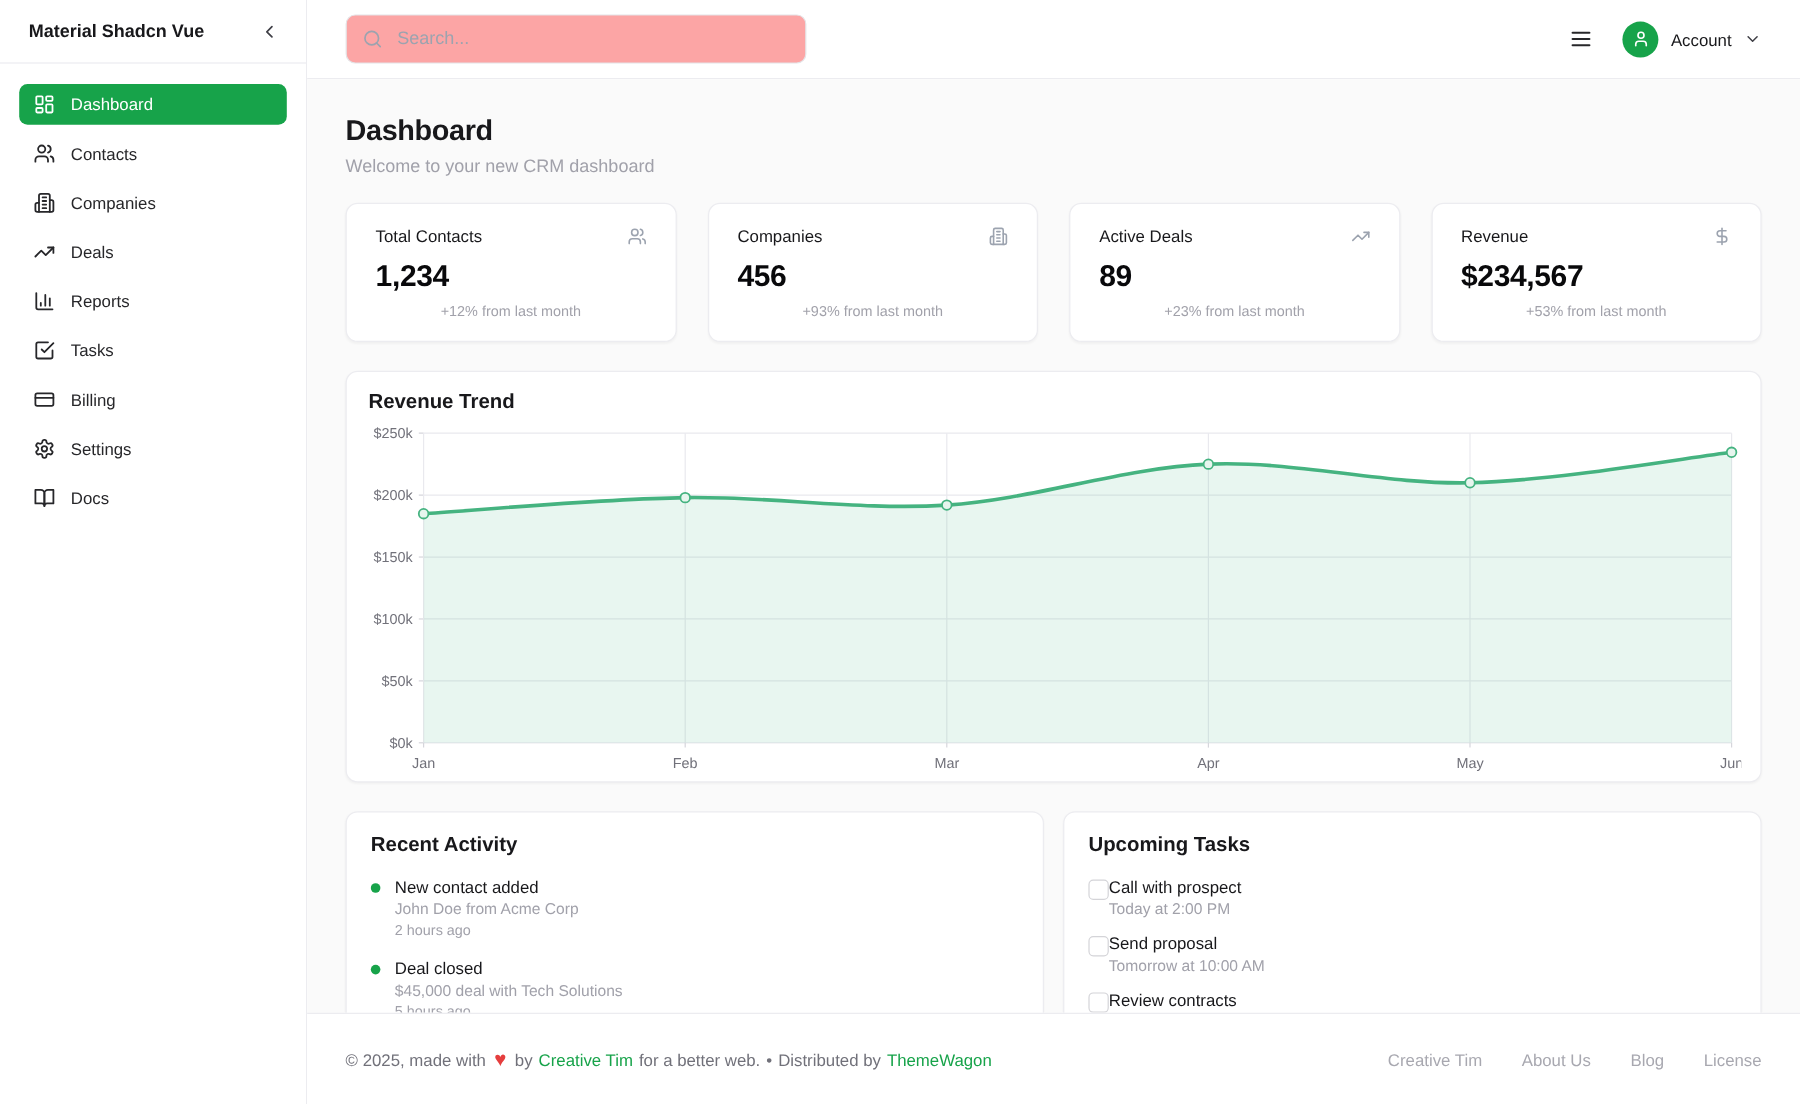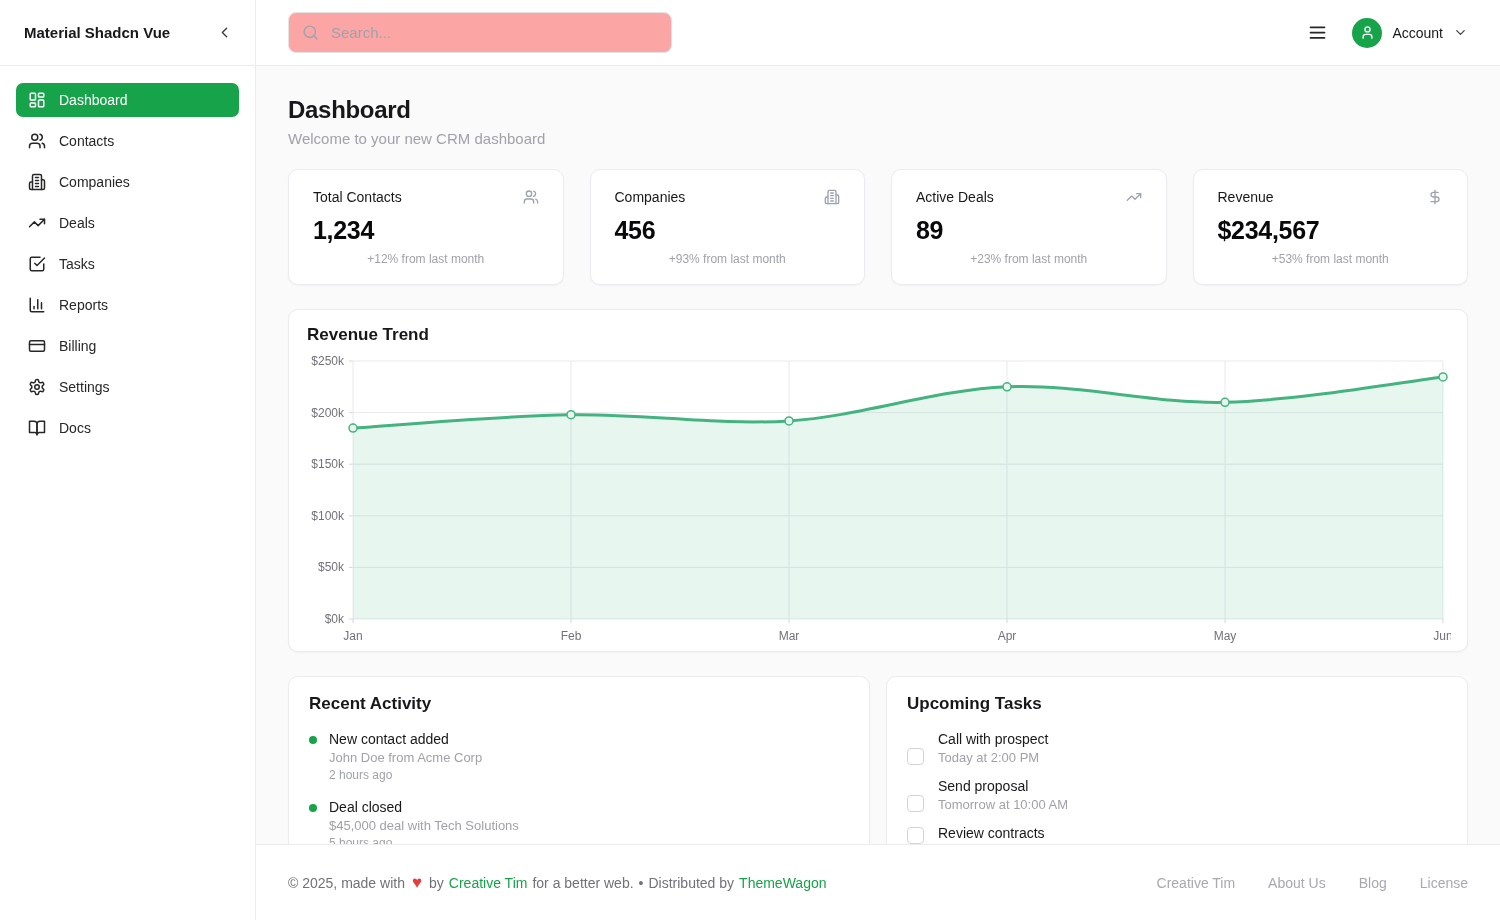--- a/index.html
+++ b/index.html
@@ -11,21 +11,21 @@
   }
   *{box-sizing:border-box;}
   html,body{margin:0;padding:0;}
   body{
     width:1500px;height:920px;overflow:hidden;
     display:flex;background:#fff;color:var(--text);
     font-family:"Liberation Sans",sans-serif;
   }
   
   .sidebar{flex:0 0 256px;width:256px;background:#fff;border-right:1px solid var(--border);display:flex;flex-direction:column;}
-  .sidebar-header{height:66px;flex:none;display:flex;align-items:center;justify-content:space-between;padding:0 18px 0 24px;border-bottom:1px solid var(--border);}
+  .sidebar-header{height:53px;flex:none;display:flex;align-items:center;justify-content:space-between;padding:0 18px 0 24px;border-bottom:1px solid var(--border);}
   .brand{font-size:15px;font-weight:700;color:#18181b;}
   .collapse-btn{background:none;border:none;padding:4px;cursor:pointer;color:#3f3f46;display:flex;align-items:center;}
   .nav{padding:17px 16px;display:flex;flex-direction:column;gap:7px;}
   .nav-item{display:flex;align-items:center;gap:13px;padding:8px 12px;border-radius:7px;font-size:14px;color:#27272a;cursor:pointer;line-height:17px;}
   .nav-item svg{width:18px;height:18px;flex:none;}
   .nav-item.active{background:var(--primary);color:#fff;}
   
   .main{flex:1;display:flex;flex-direction:column;min-width:0;}
   .topbar{height:66px;flex:none;background:#fff;border-bottom:1px solid var(--border);display:flex;align-items:center;justify-content:space-between;padding:0 32px;}
   .search-box{width:384px;height:41px;border:1px solid #e4e4e7;border-radius:8px;display:flex;align-items:center;gap:10px;padding:0 13px;background:#fca5a5;color:#9ca3af;}
@@ -57,21 +57,21 @@
   .chart-title{margin:0 0 8px 2px;font-size:17px;font-weight:700;color:#18181b;}
   .chart-svg{display:block;width:1146px;height:292px;}
   .bottom-grid{display:grid;grid-template-columns:1fr 1fr;gap:16px;margin-top:24px;}
   .panel{padding:17px 20px;}
   .panel-title{margin:0 0 17px;font-size:17px;font-weight:700;color:#18181b;}
   .activity-item{display:flex;gap:12px;margin-bottom:17px;}
   .activity-dot{width:8px;height:8px;border-radius:50%;background:var(--primary);margin-top:5px;flex:none;}
   .activity-title{font-size:14px;font-weight:500;color:#18181b;}
   .activity-desc{font-size:13px;color:var(--muted);margin-top:3px;}
   .activity-time{font-size:12px;color:var(--muted);margin-top:3px;}
-  .task-item{display:flex;gap:14px;margin-bottom:13px;align-items:flex-end;}
+  .task-item{display:flex;margin-bottom:13px;align-items:flex-start;}
   .task-check{appearance:none;-webkit-appearance:none;width:17px;height:17px;border:1px solid #d4d4d8;border-radius:4px;background:#fff;margin:2px 0 0;cursor:pointer;flex:none;}
   .task-title{font-size:14px;font-weight:500;color:#18181b;}
   .task-time{font-size:13px;color:var(--muted);margin-top:3px;}
   
   .footer{height:76px;flex:none;background:#fff;border-top:1px solid var(--border);display:flex;align-items:center;justify-content:space-between;padding:0 32px;font-size:14px;color:#71717a;}
   .footer-left{display:flex;align-items:center;gap:5px;white-space:nowrap;}
   .heart{color:var(--heart);font-size:17px;line-height:1;margin:0 2px;}
   .green-link{color:var(--primary);cursor:pointer;}
   .footer-right{display:flex;gap:33px;color:#a8a8b0;}
   .footer-nav-link{cursor:pointer;}
@@ -132,36 +132,36 @@
         <svg viewBox="0 0 24 24" fill="none" stroke="currentColor" stroke-width="2" stroke-linecap="round" stroke-linejoin="round">
             <polyline points="22 7 13.5 15.5 8.5 10.5 2 17"></polyline>
             <polyline points="16 7 22 7 22 13"></polyline>
           </svg>
       </span>
       <span>Deals</span>
     </div>
     <div class="nav-item">
       <span style="display:flex">
         <svg viewBox="0 0 24 24" fill="none" stroke="currentColor" stroke-width="2" stroke-linecap="round" stroke-linejoin="round">
-            <path d="m9 11 3 3L22 4"></path>
-            <path d="M21 12v7a2 2 0 0 1-2 2H5a2 2 0 0 1-2-2V5a2 2 0 0 1 2-2h11"></path>
-          </svg>
-      </span>
-      <span>Tasks</span>
-    </div>
-    <div class="nav-item">
-      <span style="display:flex">
-        <svg viewBox="0 0 24 24" fill="none" stroke="currentColor" stroke-width="2" stroke-linecap="round" stroke-linejoin="round">
             <path d="M3 3v16a2 2 0 0 0 2 2h16"></path>
             <path d="M18 17V9"></path>
             <path d="M13 17V5"></path>
             <path d="M8 17v-3"></path>
           </svg>
       </span>
       <span>Reports</span>
+    </div>
+    <div class="nav-item">
+      <span style="display:flex">
+        <svg viewBox="0 0 24 24" fill="none" stroke="currentColor" stroke-width="2" stroke-linecap="round" stroke-linejoin="round">
+            <path d="m9 11 3 3L22 4"></path>
+            <path d="M21 12v7a2 2 0 0 1-2 2H5a2 2 0 0 1-2-2V5a2 2 0 0 1 2-2h11"></path>
+          </svg>
+      </span>
+      <span>Tasks</span>
     </div>
     <div class="nav-item">
       <span style="display:flex">
         <svg viewBox="0 0 24 24" fill="none" stroke="currentColor" stroke-width="2" stroke-linecap="round" stroke-linejoin="round">
             <rect width="20" height="14" x="2" y="5" rx="2"></rect>
             <line x1="2" x2="22" y1="10" y2="10"></line>
           </svg>
       </span>
       <span>Billing</span>
     </div>

